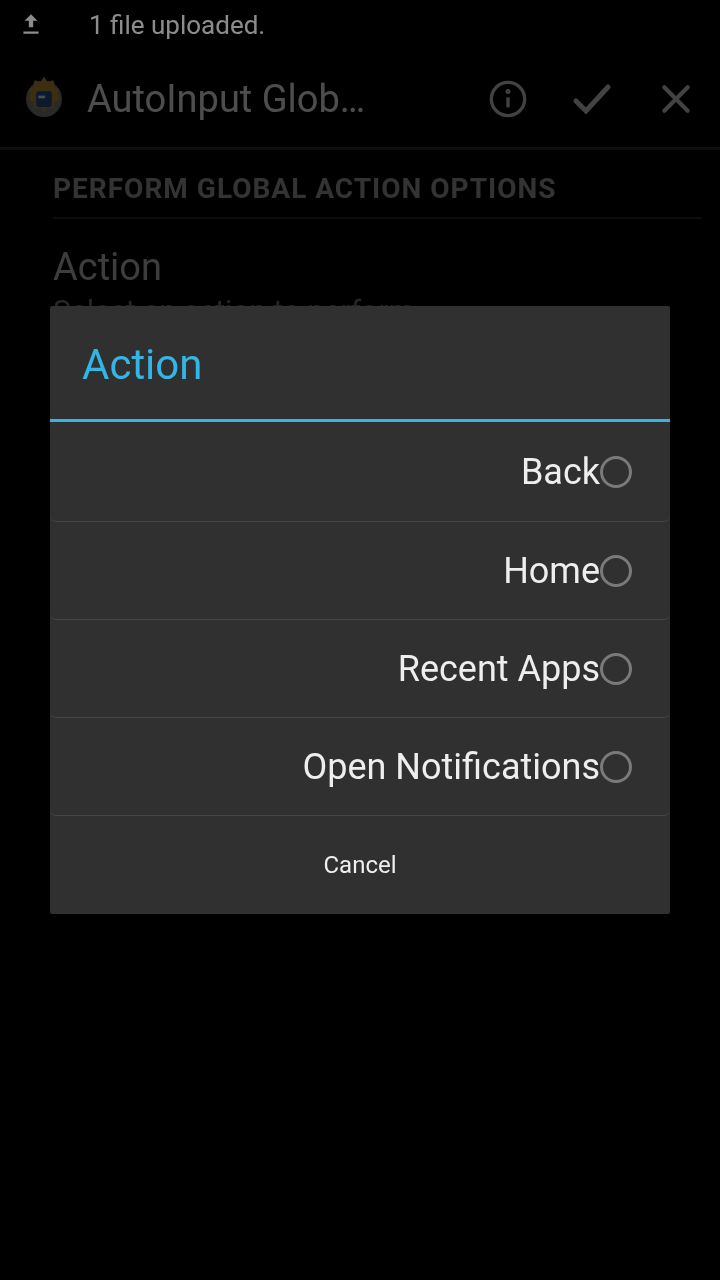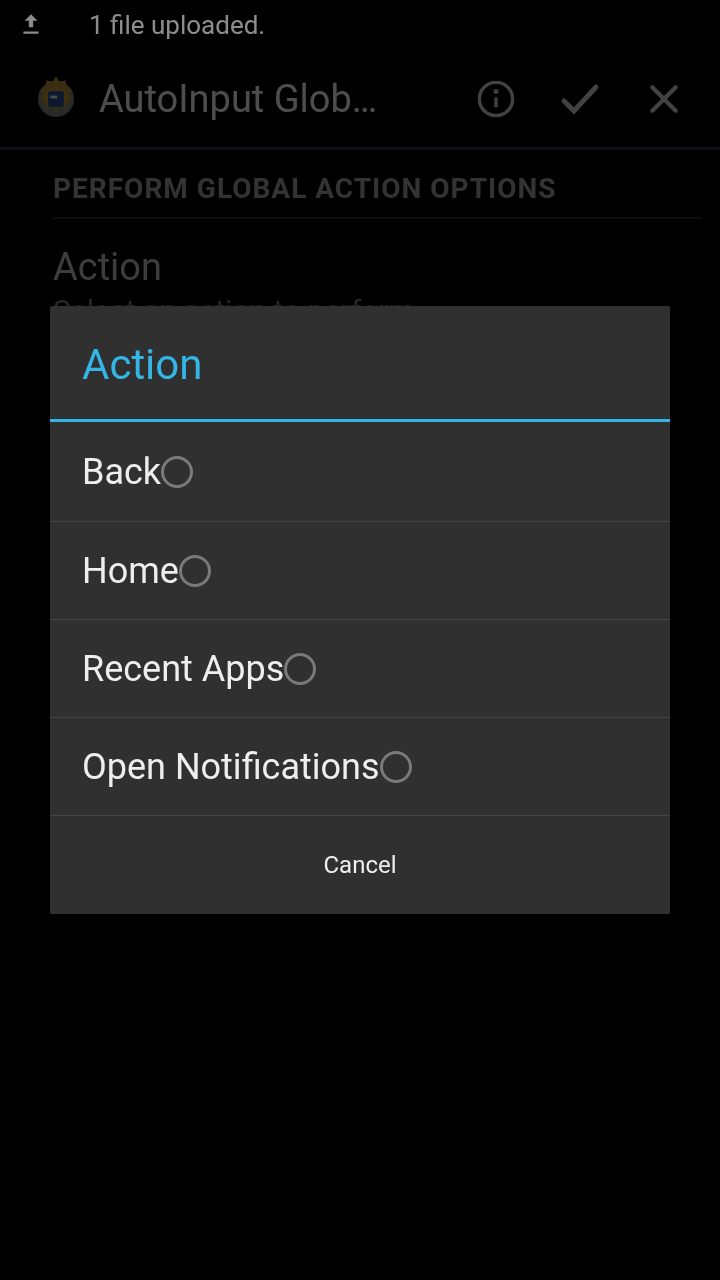--- a/index.html
+++ b/index.html
@@ -22,21 +22,21 @@
     gap: 18px;
   }
   .status-icon svg { display: block; }
   .status-text { font-size: 26px; color: #fff; margin-left: 27px; }
 
   
   .app-bar {
     height: 100px;
     display: flex;
     align-items: center;
-    padding: 0 29px;
+    padding: 0 17px;
     gap: 16px;
     border-bottom: 3px solid #1f3b47;
     opacity: 0.55;
   }
   .app-title {
     flex: 1;
     font-size: 38px;
     font-weight: 400;
     color: #fff;
     white-space: nowrap;
@@ -99,24 +99,25 @@
     font-size: 42px;
     font-weight: 400;
     color: #33b5e5;
     padding: 34px 32px 30px;
     border-bottom: 3px solid #33b5e5;
   }
   .dialog-list { }
   .dialog-option {
     display: flex;
     align-items: center;
-    justify-content: flex-start;
+    justify-content: flex-end;
     height: 98px;
     padding: 0 32px;
     border-bottom: 1px solid #454545;
+    border-radius: 6px;
   }
   .dialog-option:first-child { height: 100px; }
   .dialog-option-label {
     font-size: 36px;
     color: #eee;
   }
   .radio {
     width: 32px; height: 32px;
     border: 3px solid #7a7a7a;
     border-radius: 50%;

